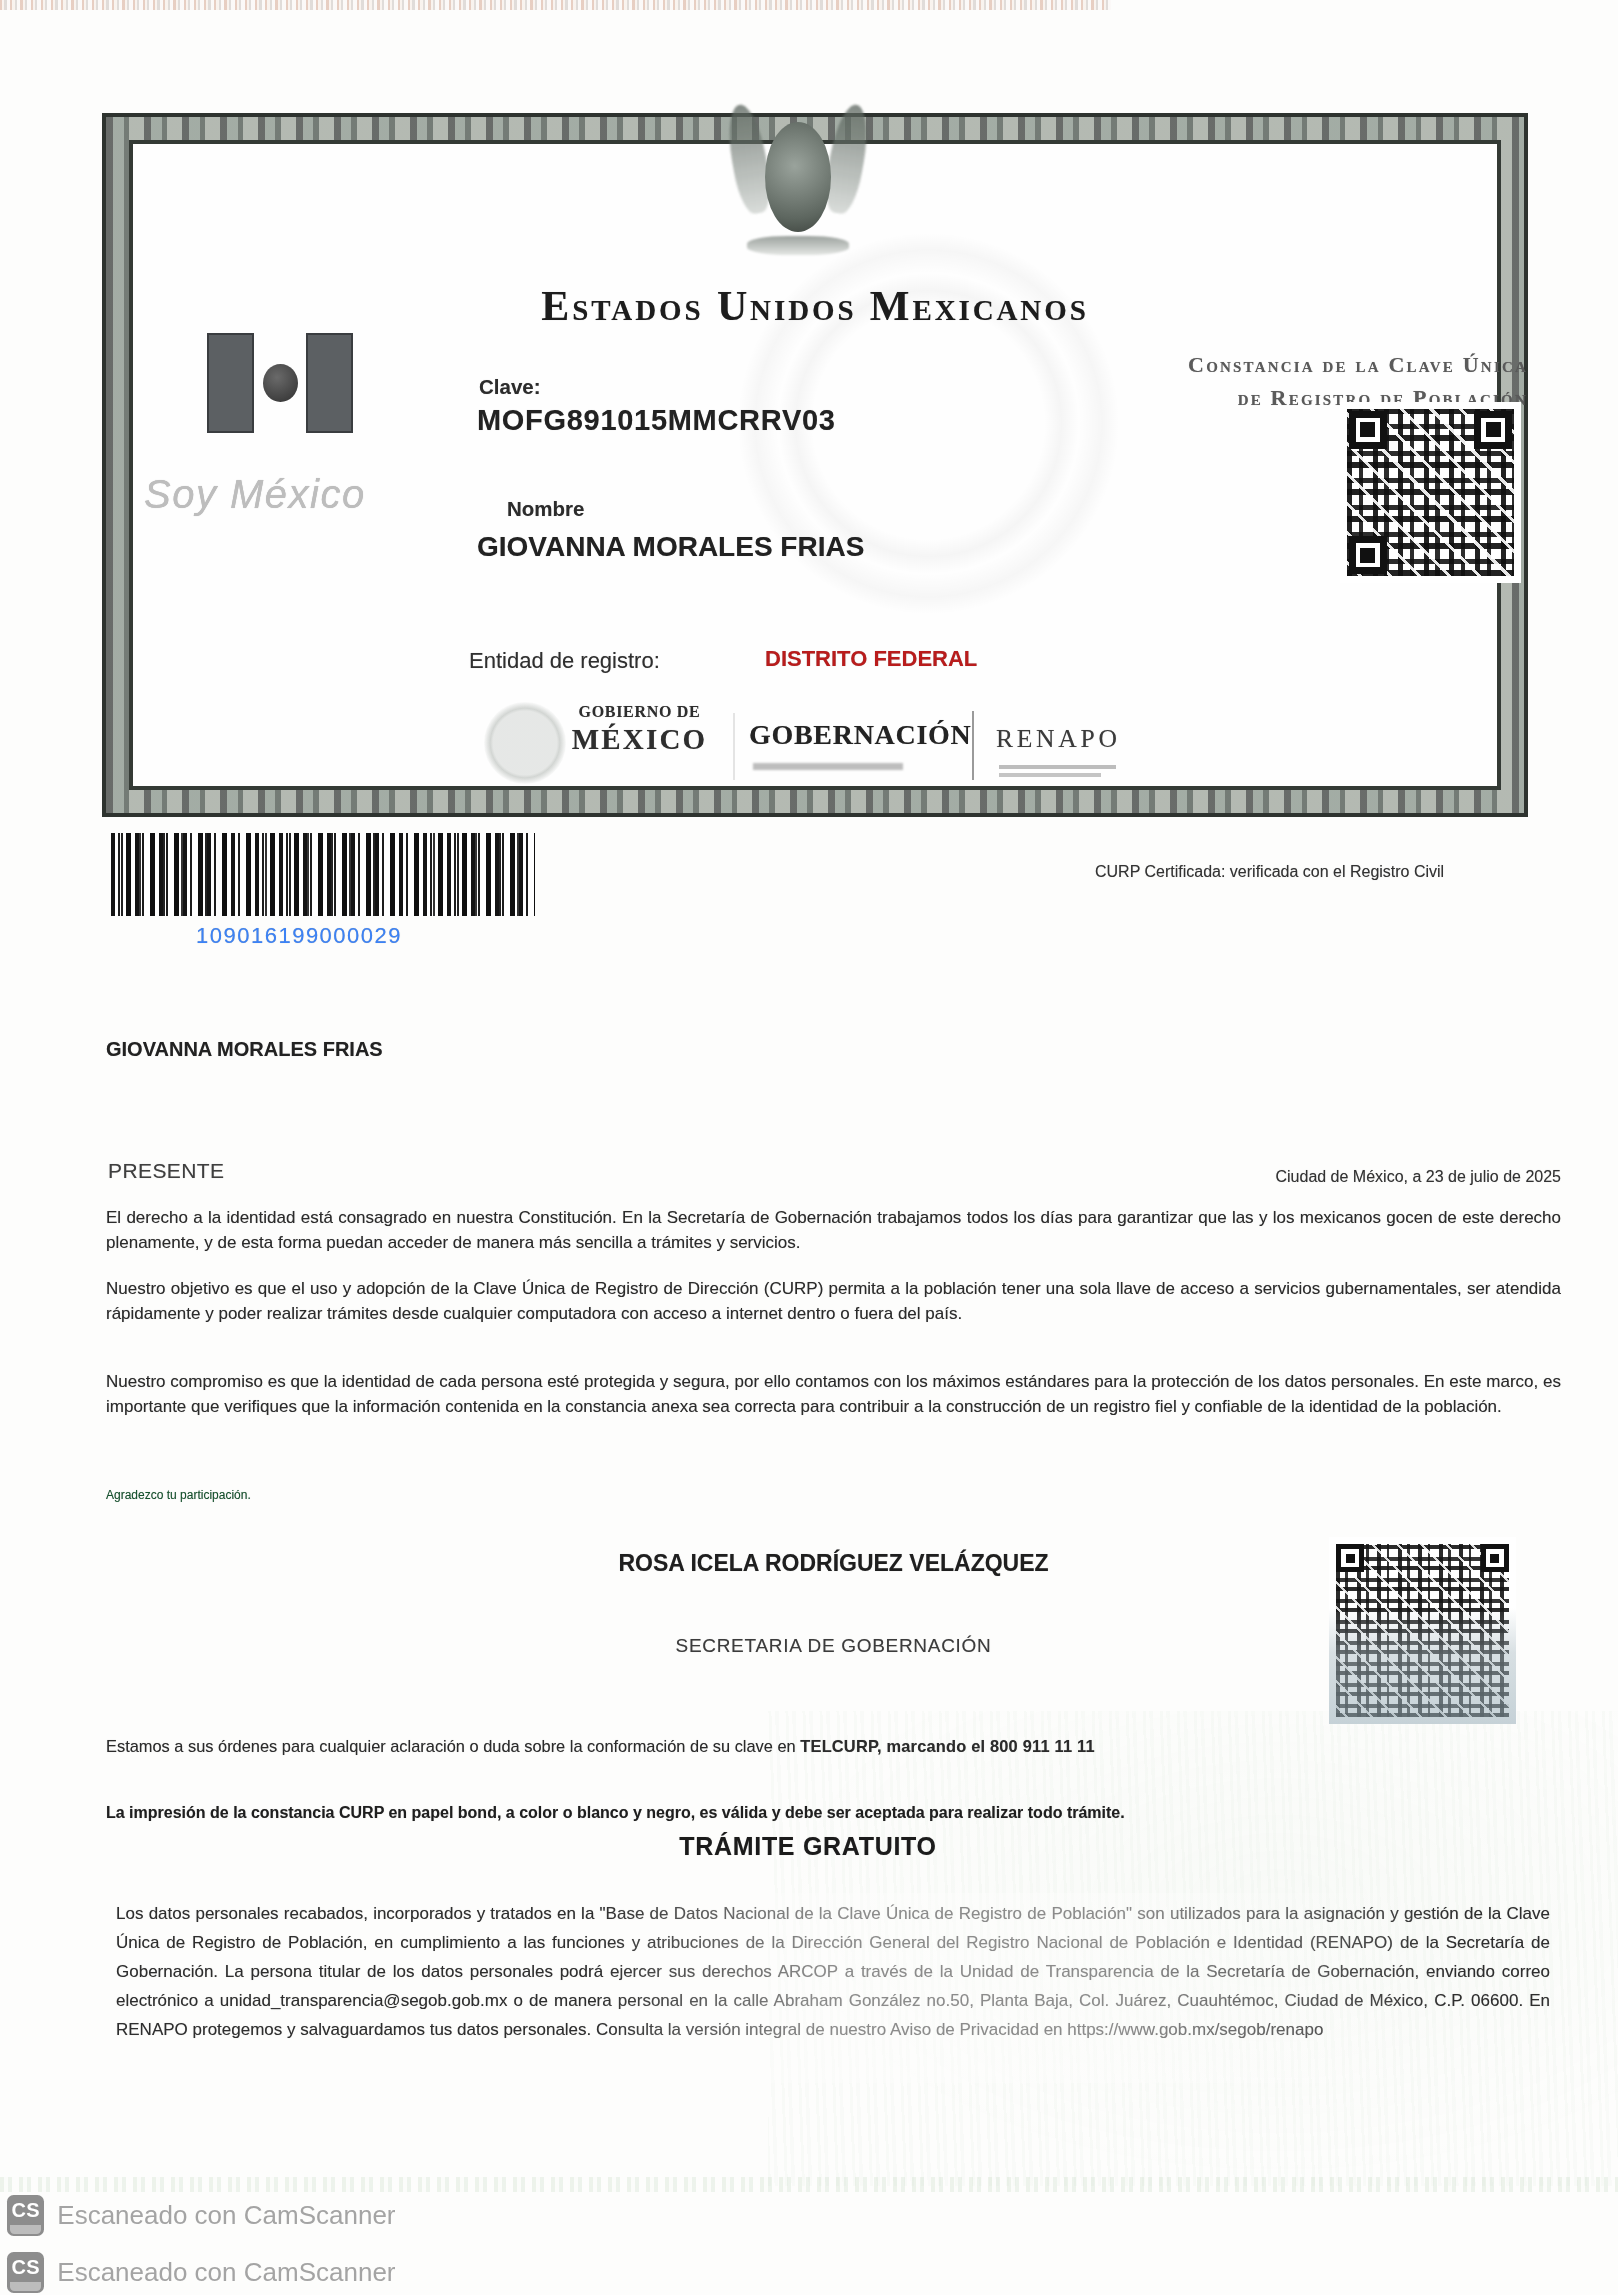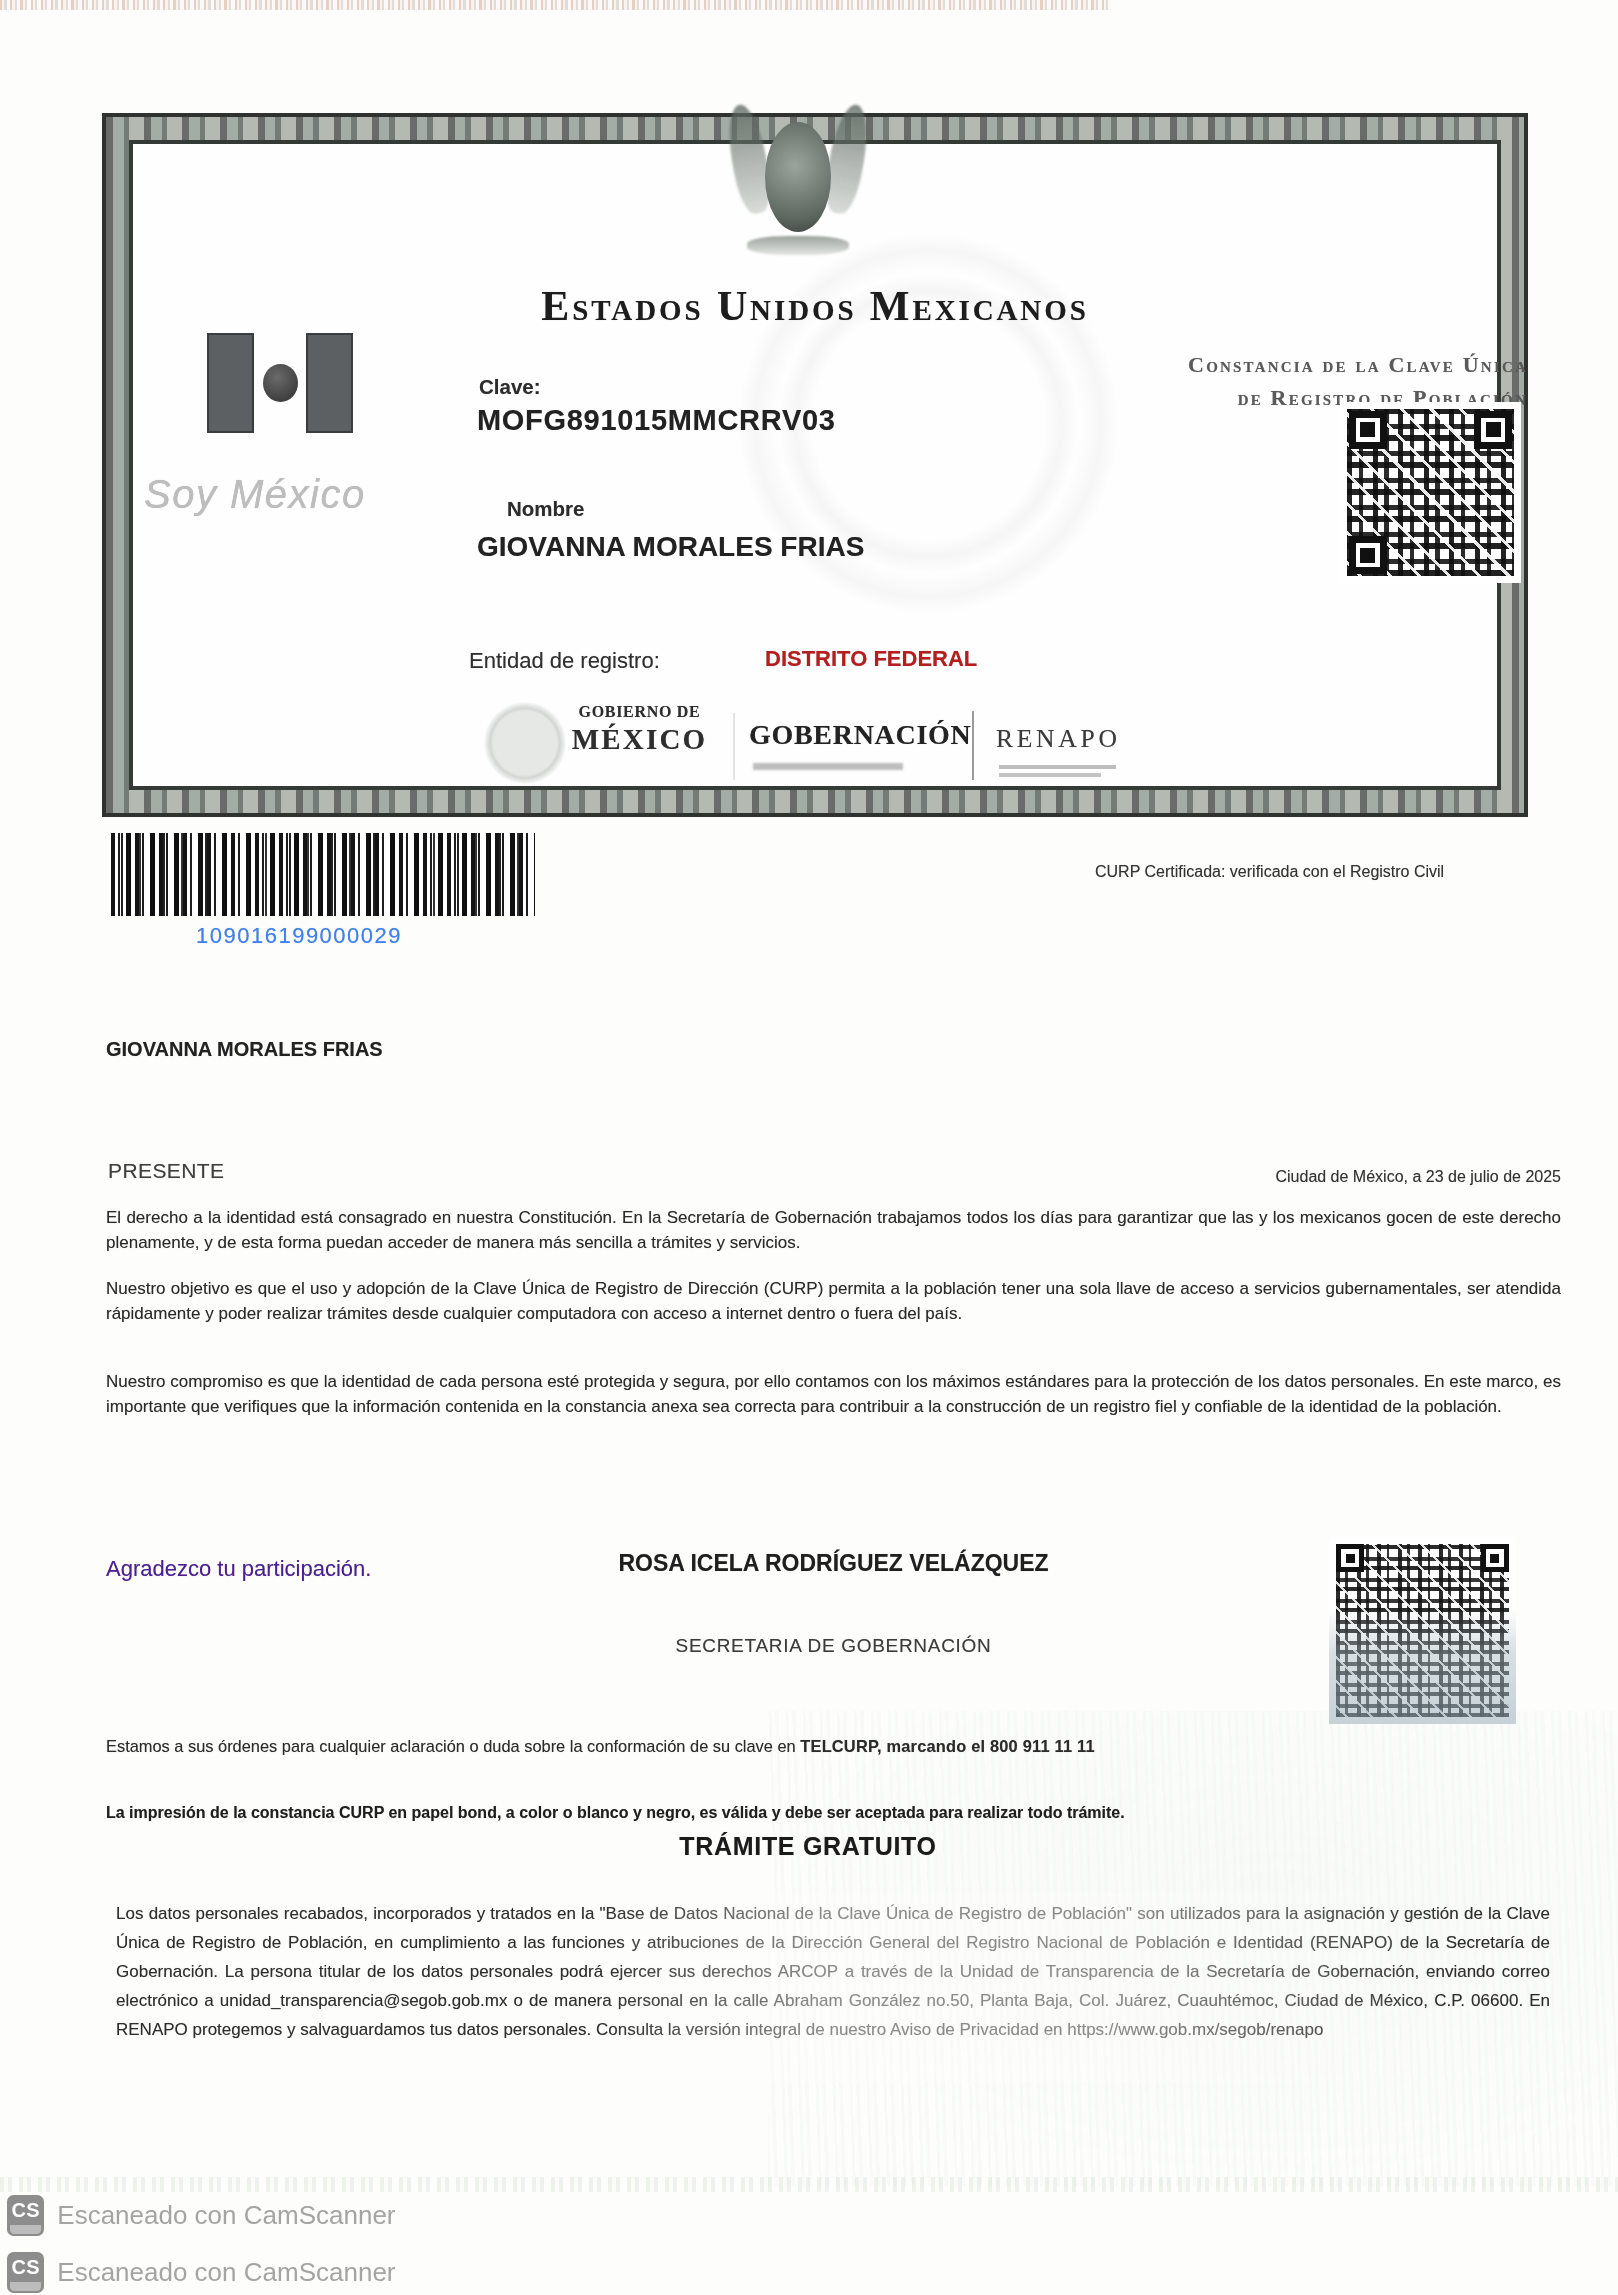--- a/index.html
+++ b/index.html
@@ -112,21 +112,21 @@
       repeating-linear-gradient(90deg,rgba(255,255,255,0) 0 10.2px,#222 10.2px 12.4px,rgba(255,255,255,0) 12.4px 28px,#333 28px 30px,rgba(255,255,255,0) 30px 42px);}
   .barcode-number{left:196px;top:923px;font-size:22px;letter-spacing:1.5px;color:#3b82f6;}
   .certified-note{left:1095px;top:863px;font-size:16px;color:#333;}
 
   
   .recipient{left:106px;top:1038px;font-size:20px;font-weight:bold;color:#222;}
   .presente{left:108px;top:1159px;font-size:21px;color:#3f3f3f;letter-spacing:0.4px;}
   .dateline{left:804px;top:1168px;width:757px;text-align:right;font-size:16px;color:#333;}
   .para{left:106px;width:1455px;font-size:17px;line-height:25px;text-align:justify;color:#2b2b2b;}
   .p1{top:1205px;} .p2{top:1276px;} .p3{top:1369px;}
-  .thanks{left:106px;top:1556px;font-size:22px;color:#4c1d95;}
+  .thanks{left:106px;top:1488px;font-size:12px;color:#14532d;}
   .signer-name{left:106px;top:1550px;width:1455px;text-align:center;font-size:23px;font-weight:bold;color:#1f1f1f;}
   .signer-title{left:106px;top:1635px;width:1455px;text-align:center;font-size:19px;color:#3c3c3c;letter-spacing:0.7px;}
   .contact{left:106px;top:1737px;width:1455px;font-size:16.4px;color:#2b2b2b;}
   .contact b{letter-spacing:0.2px;}
   .print-notice{left:106px;top:1804px;width:1455px;font-size:16px;font-weight:bold;color:#1f1f1f;}
   .free-notice{left:106px;top:1832px;width:1404px;text-align:center;font-size:25px;font-weight:bold;letter-spacing:0.7px;color:#1b1b1b;}
   .privacy{left:116px;top:1899px;width:1434px;font-size:17px;line-height:29px;text-align:justify;color:#2e2e2e;}
 
   
   .cs-row{left:7.3px;width:585px;height:41px;display:flex;align-items:center;gap:13px;}

